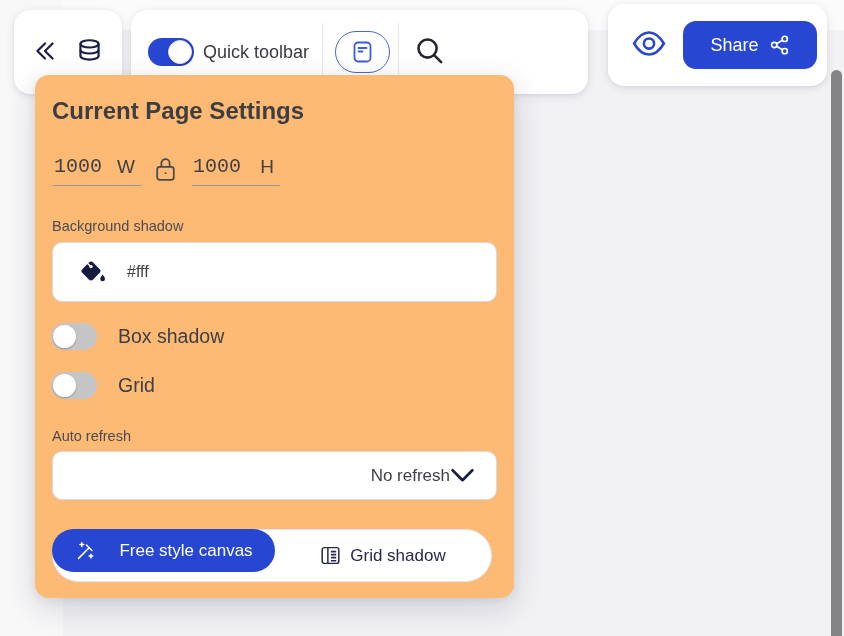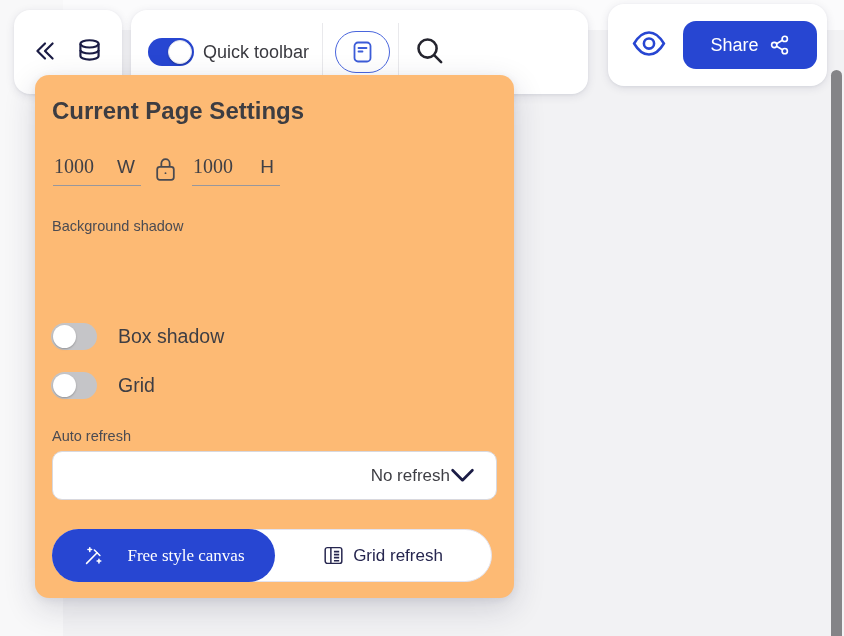--- a/index.html
+++ b/index.html
@@ -54,21 +54,21 @@
   }
   #panel-title{position:absolute;left:17px;top:22px;font-size:24px;font-weight:700;color:#3d3d42;}
 
   .dim-field{
     position:absolute;width:88px;display:flex;align-items:flex-end;justify-content:space-between;
     border-bottom:1px solid #97979d;padding:0 6px 7px 1px;box-sizing:border-box;
   }
   #width-field{left:18px;top:80px;}
   #height-field{left:157px;top:80px;}
   .dim-input{width:50px;border:0;outline:0;padding:0;background:transparent;
-    font-size:20px;color:#404046;font-family:Liberation Serif, serif;}
+    font-size:20px;color:#404046;font-family:Liberation Mono, monospace;}
   .dim-unit{font-size:19px;color:#404046;}
   #lock-btn{position:absolute;left:118px;top:81px;}
 
   .field-label{position:absolute;left:17px;font-size:14.5px;color:#4b4b52;}
   #bg-label{top:143px;}
   #ar-label{top:353px;}
 
   .box-input{
     position:absolute;left:17px;width:445px;border:1px solid #d8d8de;border-radius:10px;
     box-sizing:border-box;display:flex;align-items:center;background:#fff;
@@ -86,23 +86,23 @@
   #dropdown{
     top:376px;height:49px;justify-content:flex-end;padding:0 21px 0 23px;
     font-size:17px;color:#3f3f45;cursor:pointer;
   }
 
   #segment{
     position:absolute;left:17px;top:454px;width:440px;height:53px;
     border:1px solid #e3e3ee;border-radius:27px;display:flex;box-sizing:border-box;background:#fff;
   }
   #seg-free{
-    width:223px;height:53px;margin:-1px 0 0 -1px;background:#2746d2;border:none;border-radius:27px;
+    width:223px;height:43px;margin:-1px 0 0 -1px;background:#2746d2;border:none;border-radius:27px;
     display:flex;align-items:center;justify-content:center;gap:23px;
-    color:#fff;font-size:17px;cursor:pointer;font-family:Liberation Serif, serif;flex:none;
+    color:#fff;font-size:17px;cursor:pointer;font-family:Liberation Sans, sans-serif;flex:none;
   }
   #seg-grid{
     flex:1;background:none;border:none;display:flex;align-items:center;justify-content:center;gap:9px;
     color:#26264f;font-size:17px;cursor:pointer;font-family:inherit;
   }
 
   #scrollbar{position:absolute;left:831px;top:70px;width:11px;height:600px;background:#848487;border-radius:6px;z-index:9;}
 </style>
 </head>
 <body>
@@ -195,20 +195,31 @@
     </span>
   </button>
 
   <div class="dim-field" id="height-field">
     <input class="dim-input" value="1000" style="">
     <span class="dim-unit">H</span>
   </div>
 
   <div class="field-label" id="bg-label">Background shadow</div>
 
+  <div class="box-input" id="bg-input">
+    <span style="display:flex;">
+      <svg width="30" height="28" viewBox="0 0 30 28">
+        <rect x="5.5" y="5.5" width="15" height="15" rx="3" transform="rotate(45 13 13)" fill="#171a43"></rect>
+        <circle cx="13" cy="8.6" r="1.7" fill="#ffffff"></circle>
+        <path d="M11.9 7.7 L7.6 3.4" stroke="#ffffff" stroke-width="1.5" stroke-linecap="round" fill="none"></path>
+        <path d="M24.6 16.5 c-1.55 2.05 -2.35 3.25 -2.35 4.5 a2.35 2.35 0 0 0 4.7 0 c0 -1.25 -0.8 -2.45 -2.35 -4.5 z" fill="#171a43"></path>
+      </svg>
+    </span>
+    <input id="bg-value" value="#fff" style="">
+  </div>
 
   <div class="toggle-row" id="row-box-shadow">
     <div class="toggle off">
       <div class="knob"></div>
     </div>
     <span class="toggle-label">Box shadow</span>
   </div>
 
   <div class="toggle-row" id="row-grid">
     <div class="toggle off">
@@ -241,18 +252,18 @@
       <span>Free style canvas</span>
     </button>
     <button id="seg-grid">
       <span style="display:flex;">
         <svg width="21" height="21" viewBox="0 0 24 24" fill="none" stroke="#26264f" stroke-width="1.7">
             <rect x="2.5" y="3" width="19" height="18" rx="2.5"></rect>
             <path d="M9 3 V21"></path>
             <path d="M12.5 7.5 h6 M12.5 11 h6 M12.5 14.5 h6 M12.5 18 h6" stroke-width="1.9"></path>
           </svg>
       </span>
-      <span>Grid refresh</span>
+      <span>Grid shadow</span>
     </button>
   </div>
 </div>
 
 <div id="scrollbar"></div>
 
 </body></html>

